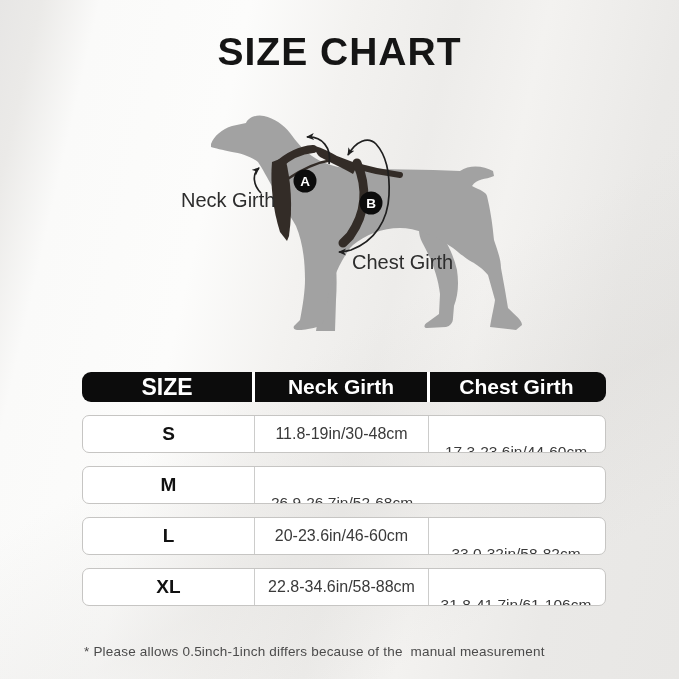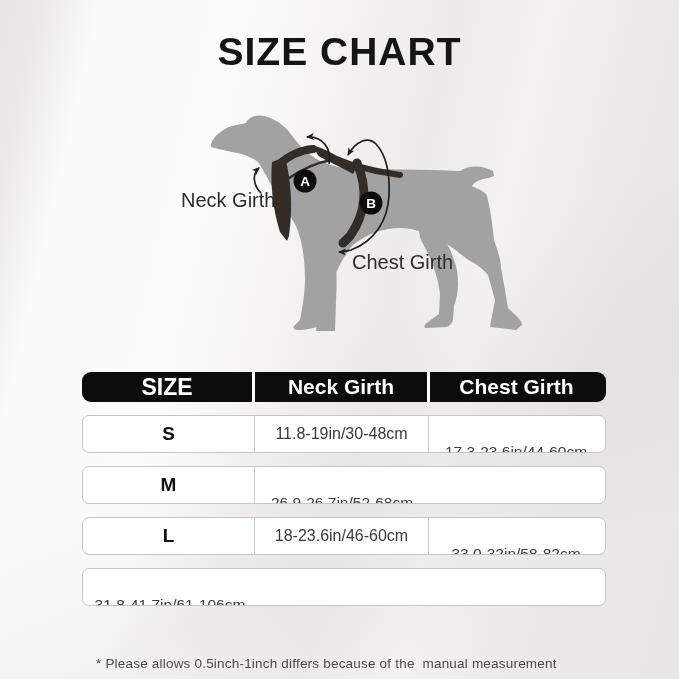--- a/index.html
+++ b/index.html
@@ -35,21 +35,21 @@
     display:flex;align-items:center;height:38px;margin-top:13px;
     background:#ffffff;border:1px solid #c6c5c3;border-radius:7px;
     box-sizing:border-box;overflow:hidden;
   }
   .trow:first-of-type{margin-top:15px;}
   .trow .cell{display:flex;align-items:center;justify-content:center;height:100%;box-sizing:border-box;}
   .trow .c1{width:172px;font-size:19px;font-weight:700;color:#111;border-right:1px solid #cccccb;}
   .trow .c2{width:174px;font-size:16px;color:#3a3a3a;border-right:1px solid #cccccb;}
   .trow .c3{width:174px;font-size:15.5px;color:#3a3a3a;margin-top:36px;}
   .footnote{
-    position:absolute;left:80px;top:640px;margin:16px;
+    position:absolute;left:80px;top:640px;margin:4px;
     font-size:13.5px;color:#4b4b4b;letter-spacing:0.2px;white-space:pre;
   }
 </style>
 </head>
 <body>
 
 <div class="canvas">
 
   <h1 class="page-title">SIZE CHART</h1>
 
@@ -142,23 +142,25 @@
       <div class="cell c1">S</div>
       <div class="cell c2">11.8-19in/30-48cm</div>
       <div class="cell c3">17.3-23.6in/44-60cm</div>
     </div>
     <div class="trow">
       <div class="cell c1">M</div>
       <div class="cell c3">26.9-26.7in/52-68cm</div>
     </div>
     <div class="trow">
       <div class="cell c1">L</div>
-      <div class="cell c2">18-23.6in/46-60cm</div>
+      <div class="cell c2">20-23.6in/46-60cm</div>
       <div class="cell c3">33.0-32in/58-82cm</div>
     </div>
     <div class="trow">
+      <div class="cell c1">XL</div>
+      <div class="cell c2">22.8-34.6in/58-88cm</div>
       <div class="cell c3">31.8-41.7in/61-106cm</div>
     </div>
   </div>
 
   <p class="footnote">* Please allows 0.5inch-1inch differs because of the  manual measurement</p>
 
 </div>
 
 </body></html>

